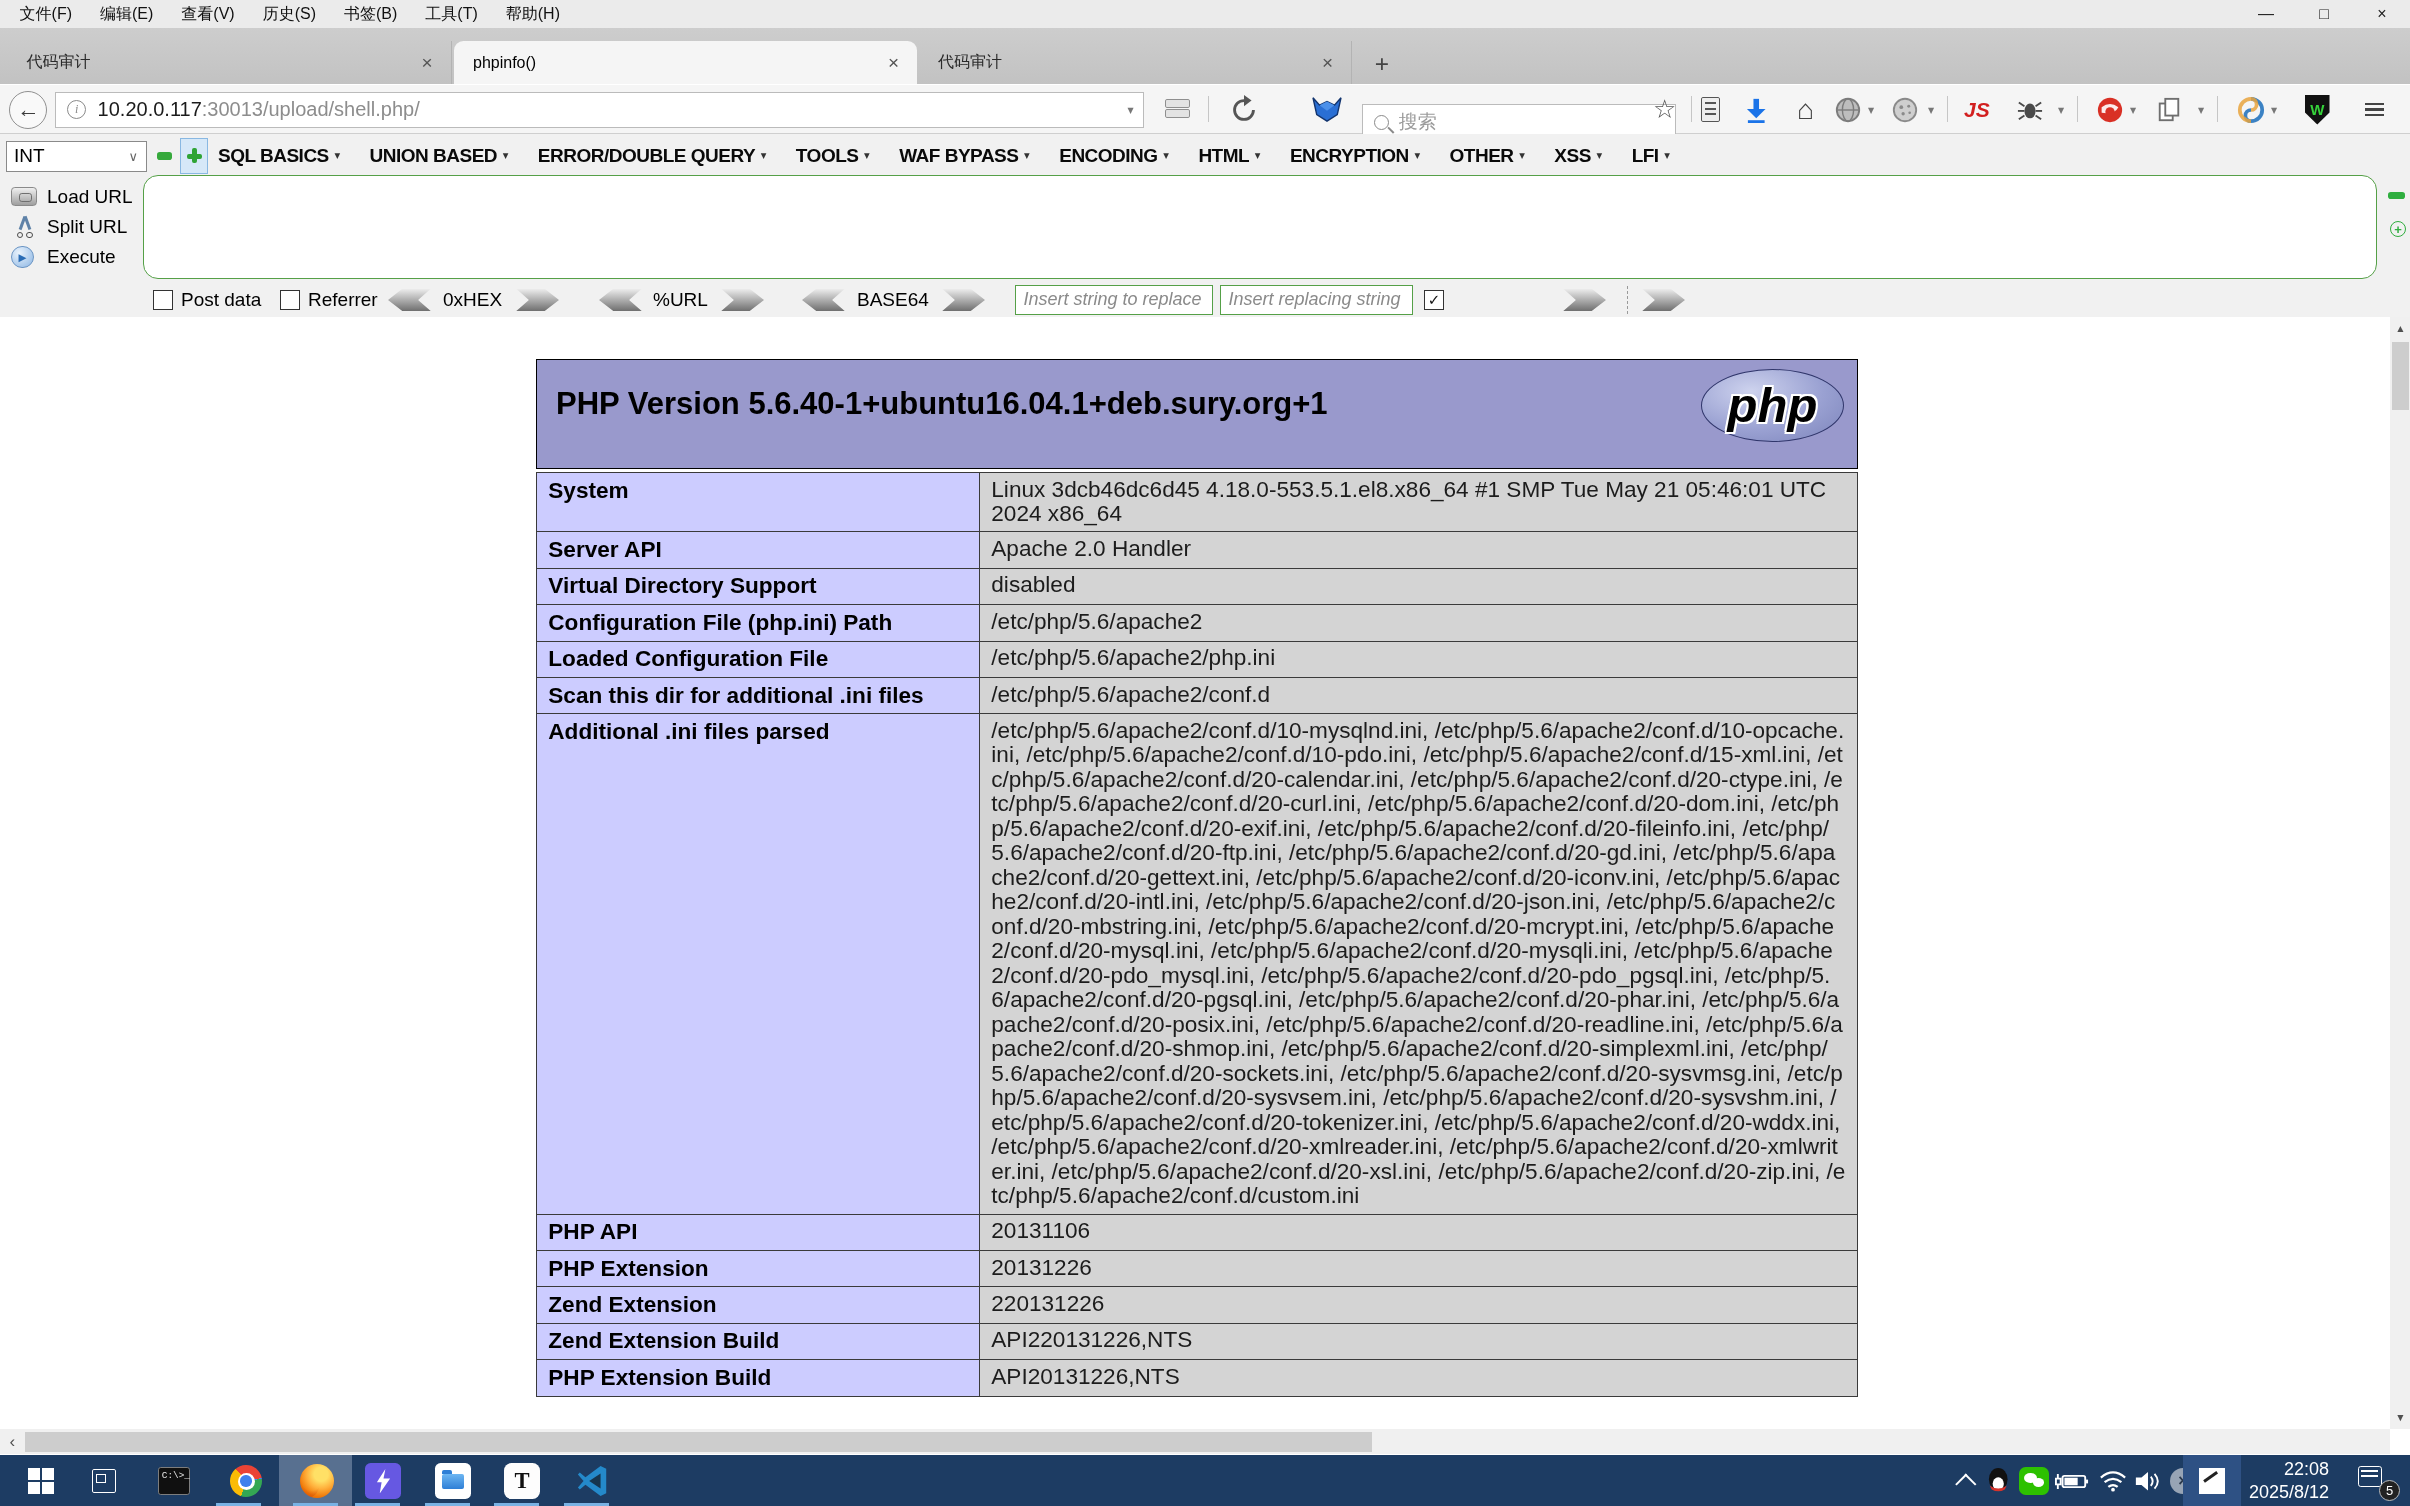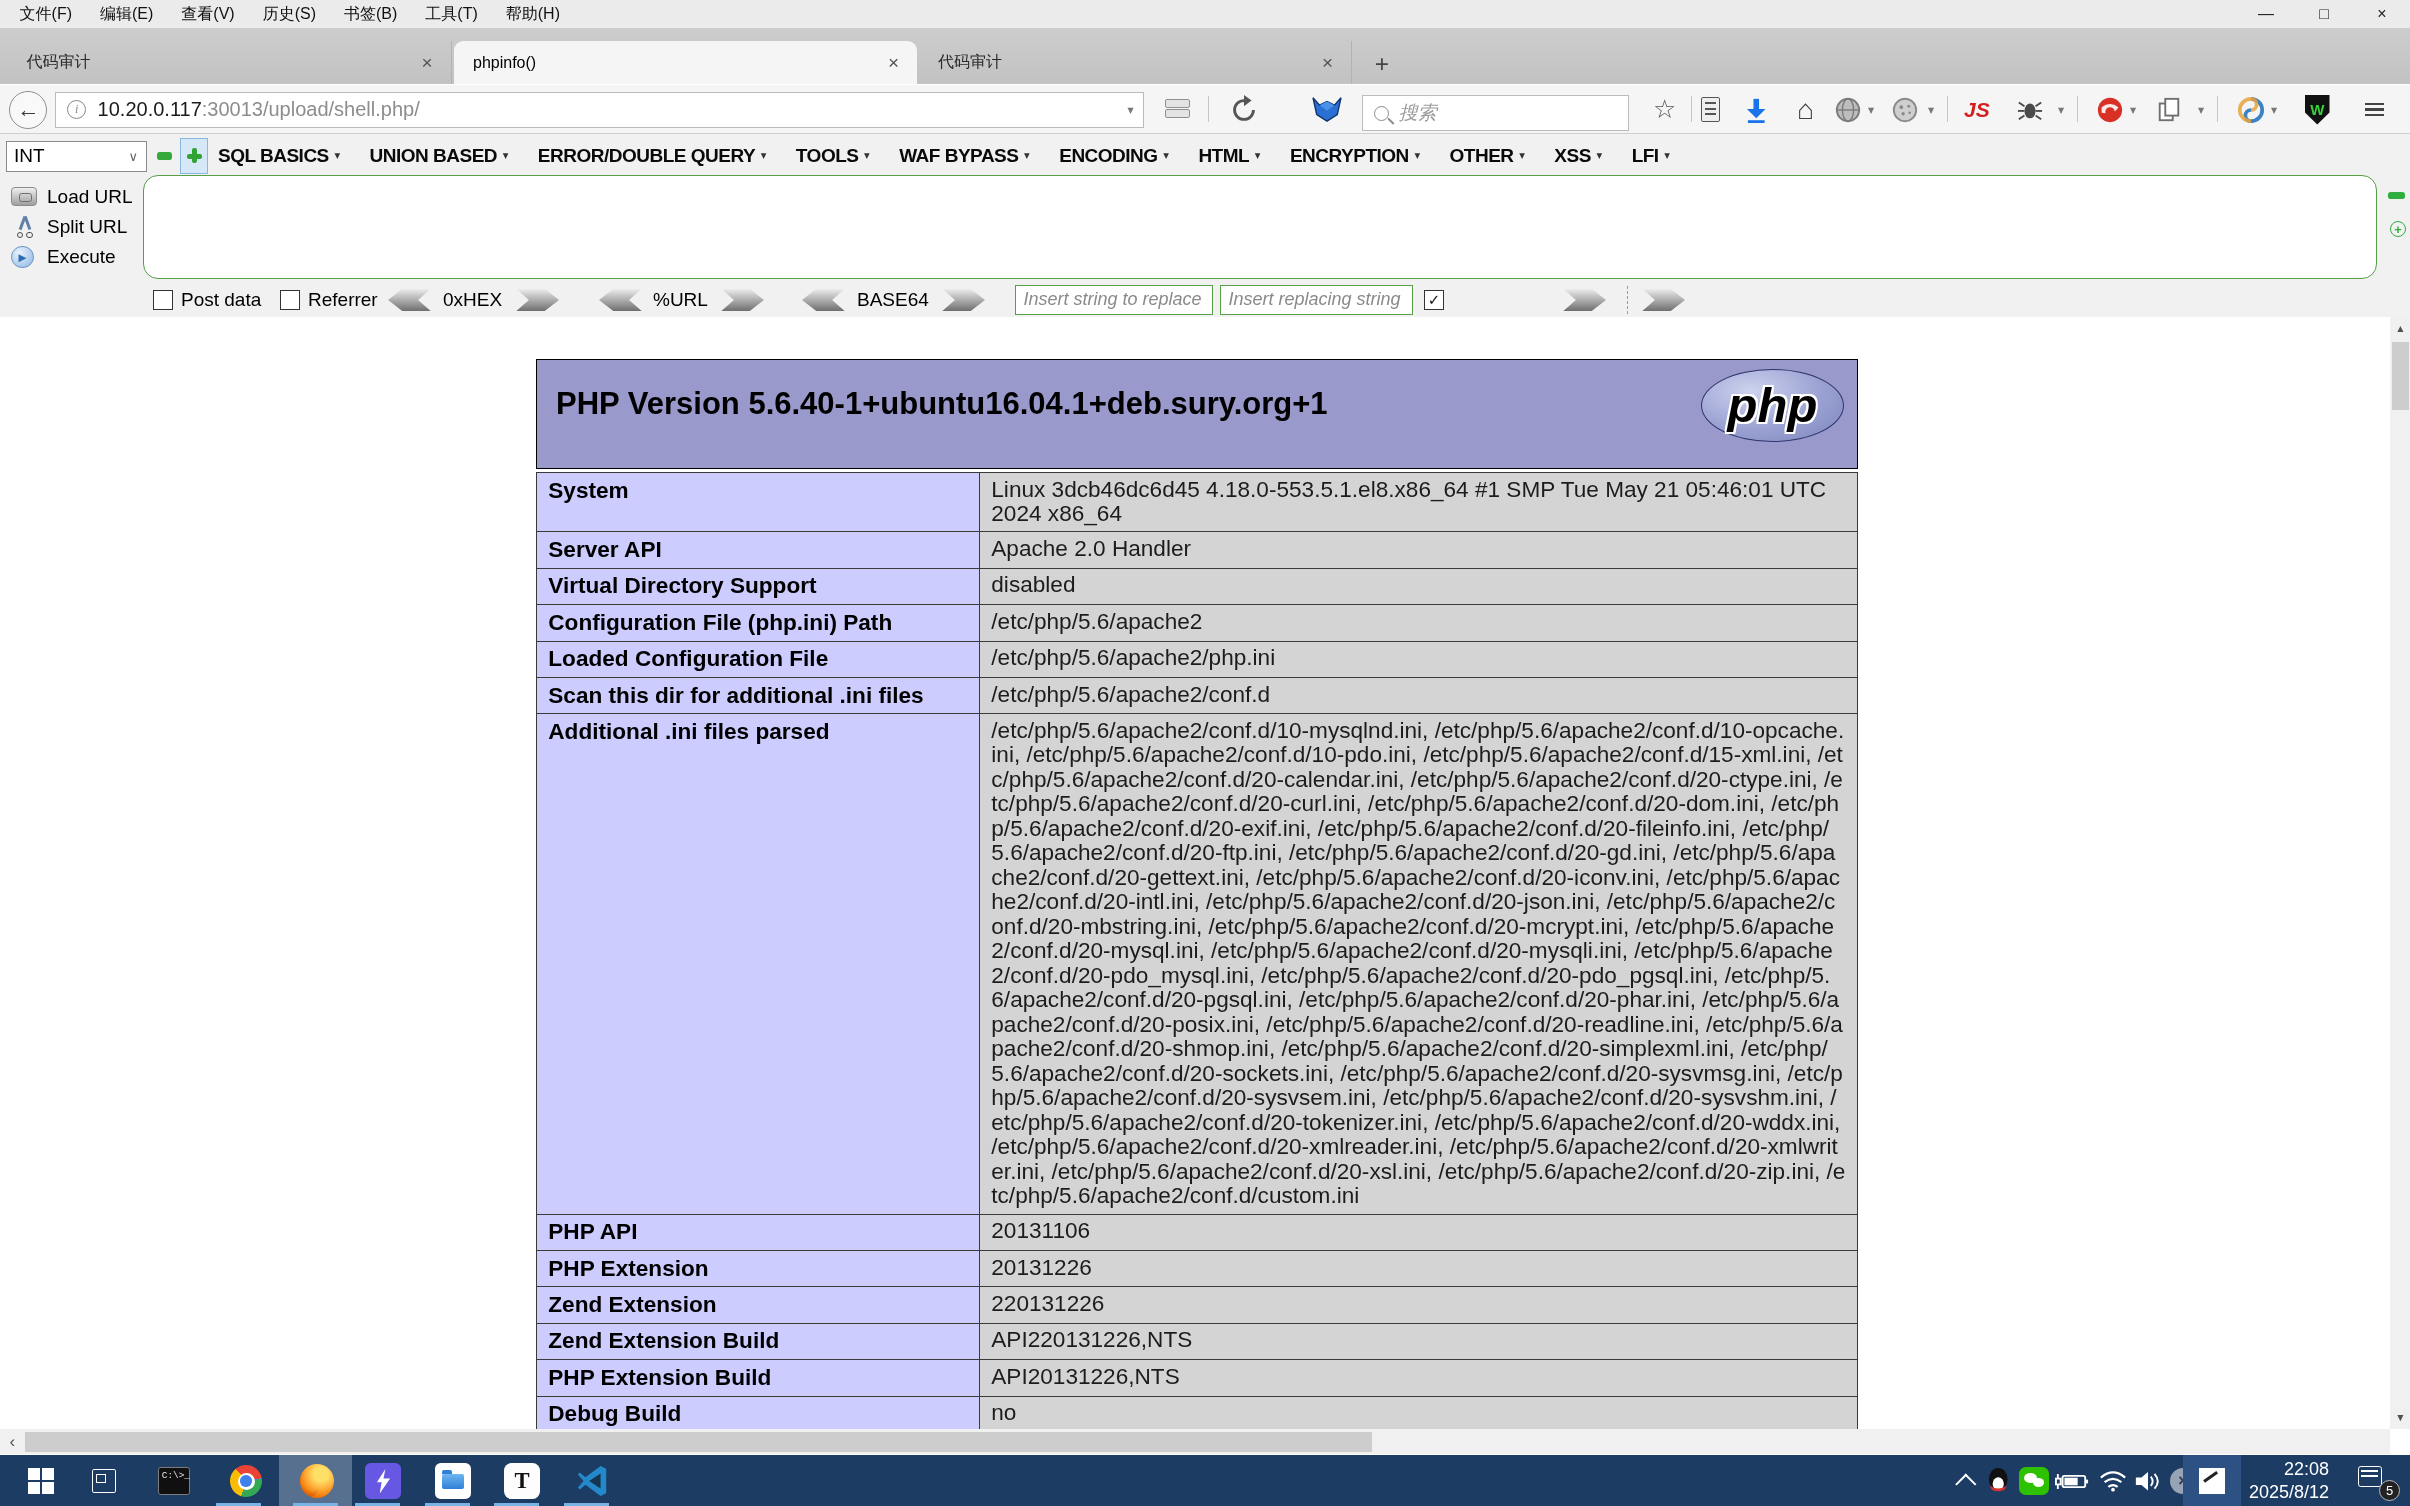--- a/index.html
+++ b/index.html
@@ -29,21 +29,21 @@
   .info-icon { width:19px; height:19px; border:1.9px solid #8a8a8a; border-radius:50%; color:#8a8a8a; font-size:12.2px; font-style:italic; font-family:"Liberation Serif",serif; display:flex; align-items:center; justify-content:center; margin:0 11.3px 0 11.3px; }
   .url-text { font-size:20px; white-space:nowrap; }
   .url-host { color:#1b1b1b; }
   .url-rest { color:#8d8d8d; }
   .url-caret { margin-left:auto; margin-right:9.4px; color:#9a9a9a; font-size:13px; }
   .mini-server { position:absolute; left:1165px; top:14px; width:24.5px; height:21px; }
   .mini-server .row { height:8.5px; border:0.9px solid #8f8f8f; background:#e3e3e3; margin-bottom:1.9px; border-radius:1.9px; }
   .nav-divider { position:absolute; top:11.3px; width:0.9px; height:26px; background:#c6c6c6; }
   .reload-btn { position:absolute; left:1227px; top:7.5px; width:34px; height:34px; }
   .fox-icon { position:absolute; left:1311px; top:9.4px; width:32px; height:28px; }
-  .search-field { position:absolute; left:1362px; top:10px; width:267px; height:36px; background:#fff; border:0.9px solid #bbb; display:flex; align-items:center;font-style:italic; }
+  .search-field { position:absolute; left:1362px; top:19px; width:314px; height:36px; background:#fff; border:0.9px solid #bbb; display:flex; align-items:center; }
   .mag { width:15px; height:15px; border:1.9px solid #8a8a8a; border-radius:50%; position:relative; margin:0 9.4px 0 11.3px; }
   .mag::after { content:""; position:absolute; width:7.5px; height:1.9px; background:#8a8a8a; transform:rotate(45deg); right:-6.6px; bottom:-1.9px; }
   .search-ph { font-size:19px; color:#9a9a9a; }
   .tb-icon { position:absolute; top:8.5px; height:32px; display:flex; align-items:center; justify-content:center; }
   .caret-sm { font-size:12.2px; color:#777; }
   .js-label { color:#d21f1f; font-weight:bold; font-size:21px; font-style:italic; }
   .shield { width:24.5px; height:30px; background:#111; clip-path:polygon(0 0,100% 0,100% 60%,50% 100%,0 60%); display:flex; align-items:center; justify-content:center; }
   .shield span { color:#35d13a; font-size:15px; font-weight:bold; }
   .hamburger span { display:block; width:19px; height:2.8px; background:#444; margin:2.8px 0; }
   .star-glyph { font-size:26px; color:#555; }
@@ -469,24 +469,20 @@
             <td class="v">220131226</td>
           </tr>
         <tr>
             <td class="e">Zend Extension Build</td>
             <td class="v">API220131226,NTS</td>
           </tr>
         <tr>
             <td class="e">PHP Extension Build</td>
             <td class="v">API20131226,NTS</td>
           </tr>
-        <tr>
-            <td class="e">Debug Build</td>
-            <td class="v">no</td>
-          </tr>
 
       </tbody>
     </table>
   </div>
 
   <div class="vscroll">
     <div class="arrow" style="top:0;">▲</div>
     <div class="thumb"></div>
     <div class="arrow" style="bottom:0;">▼</div>
   </div>

